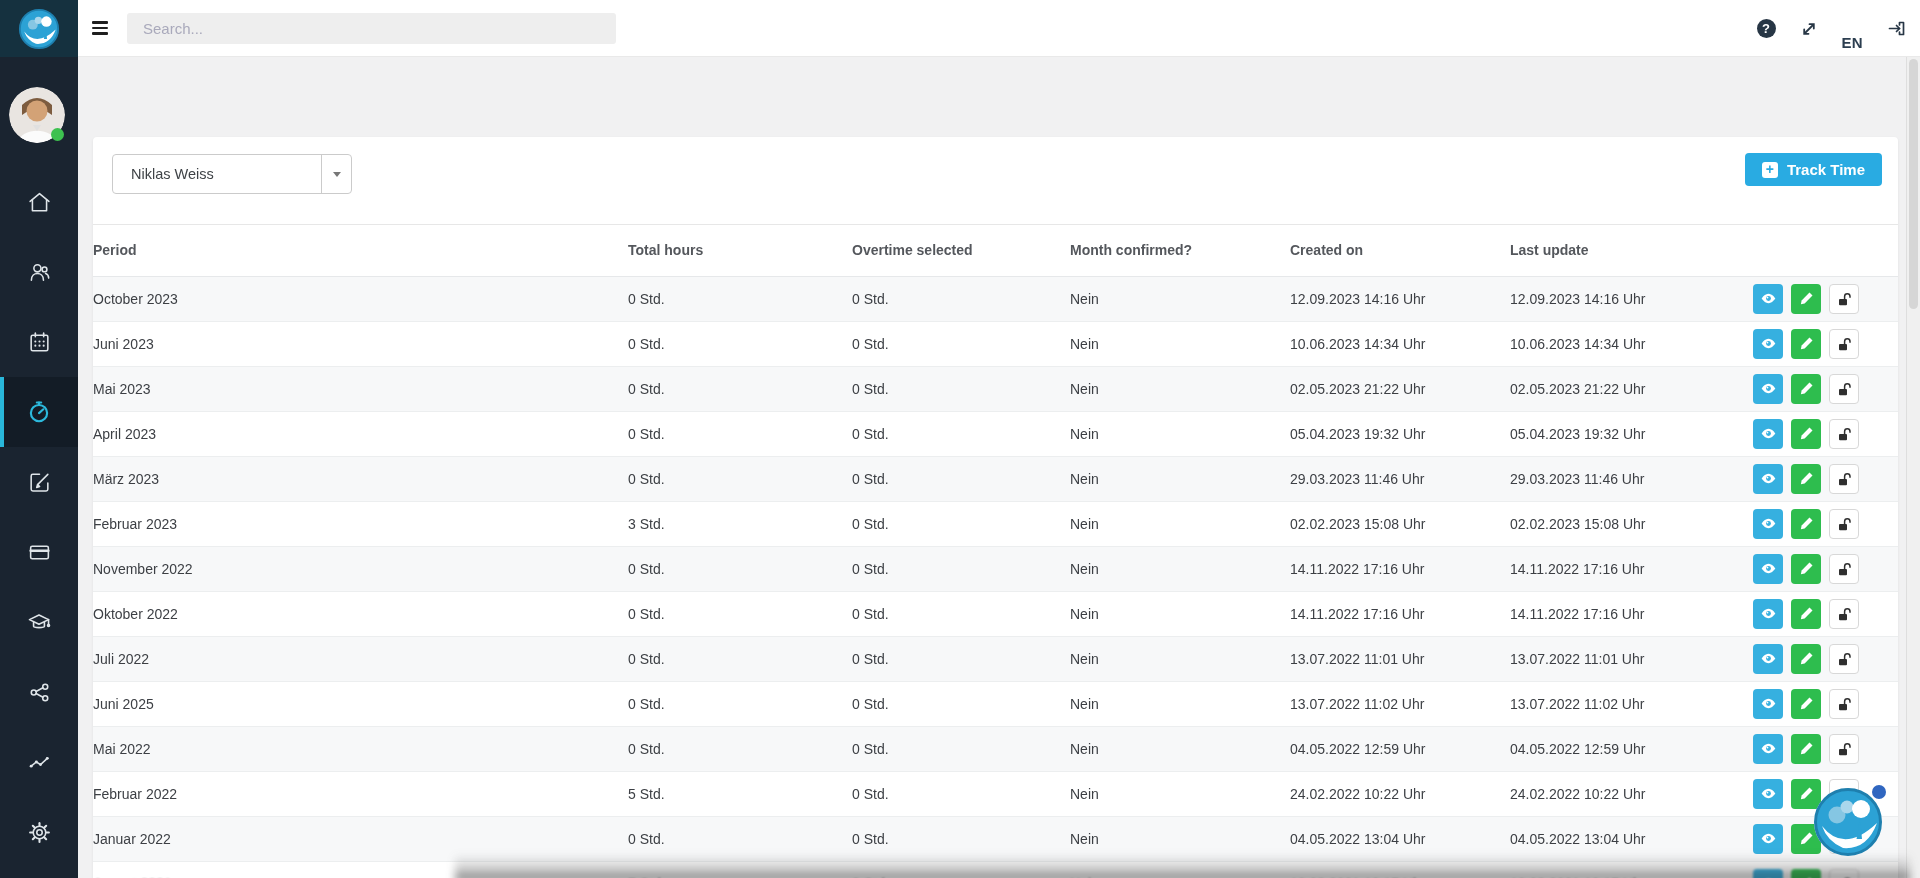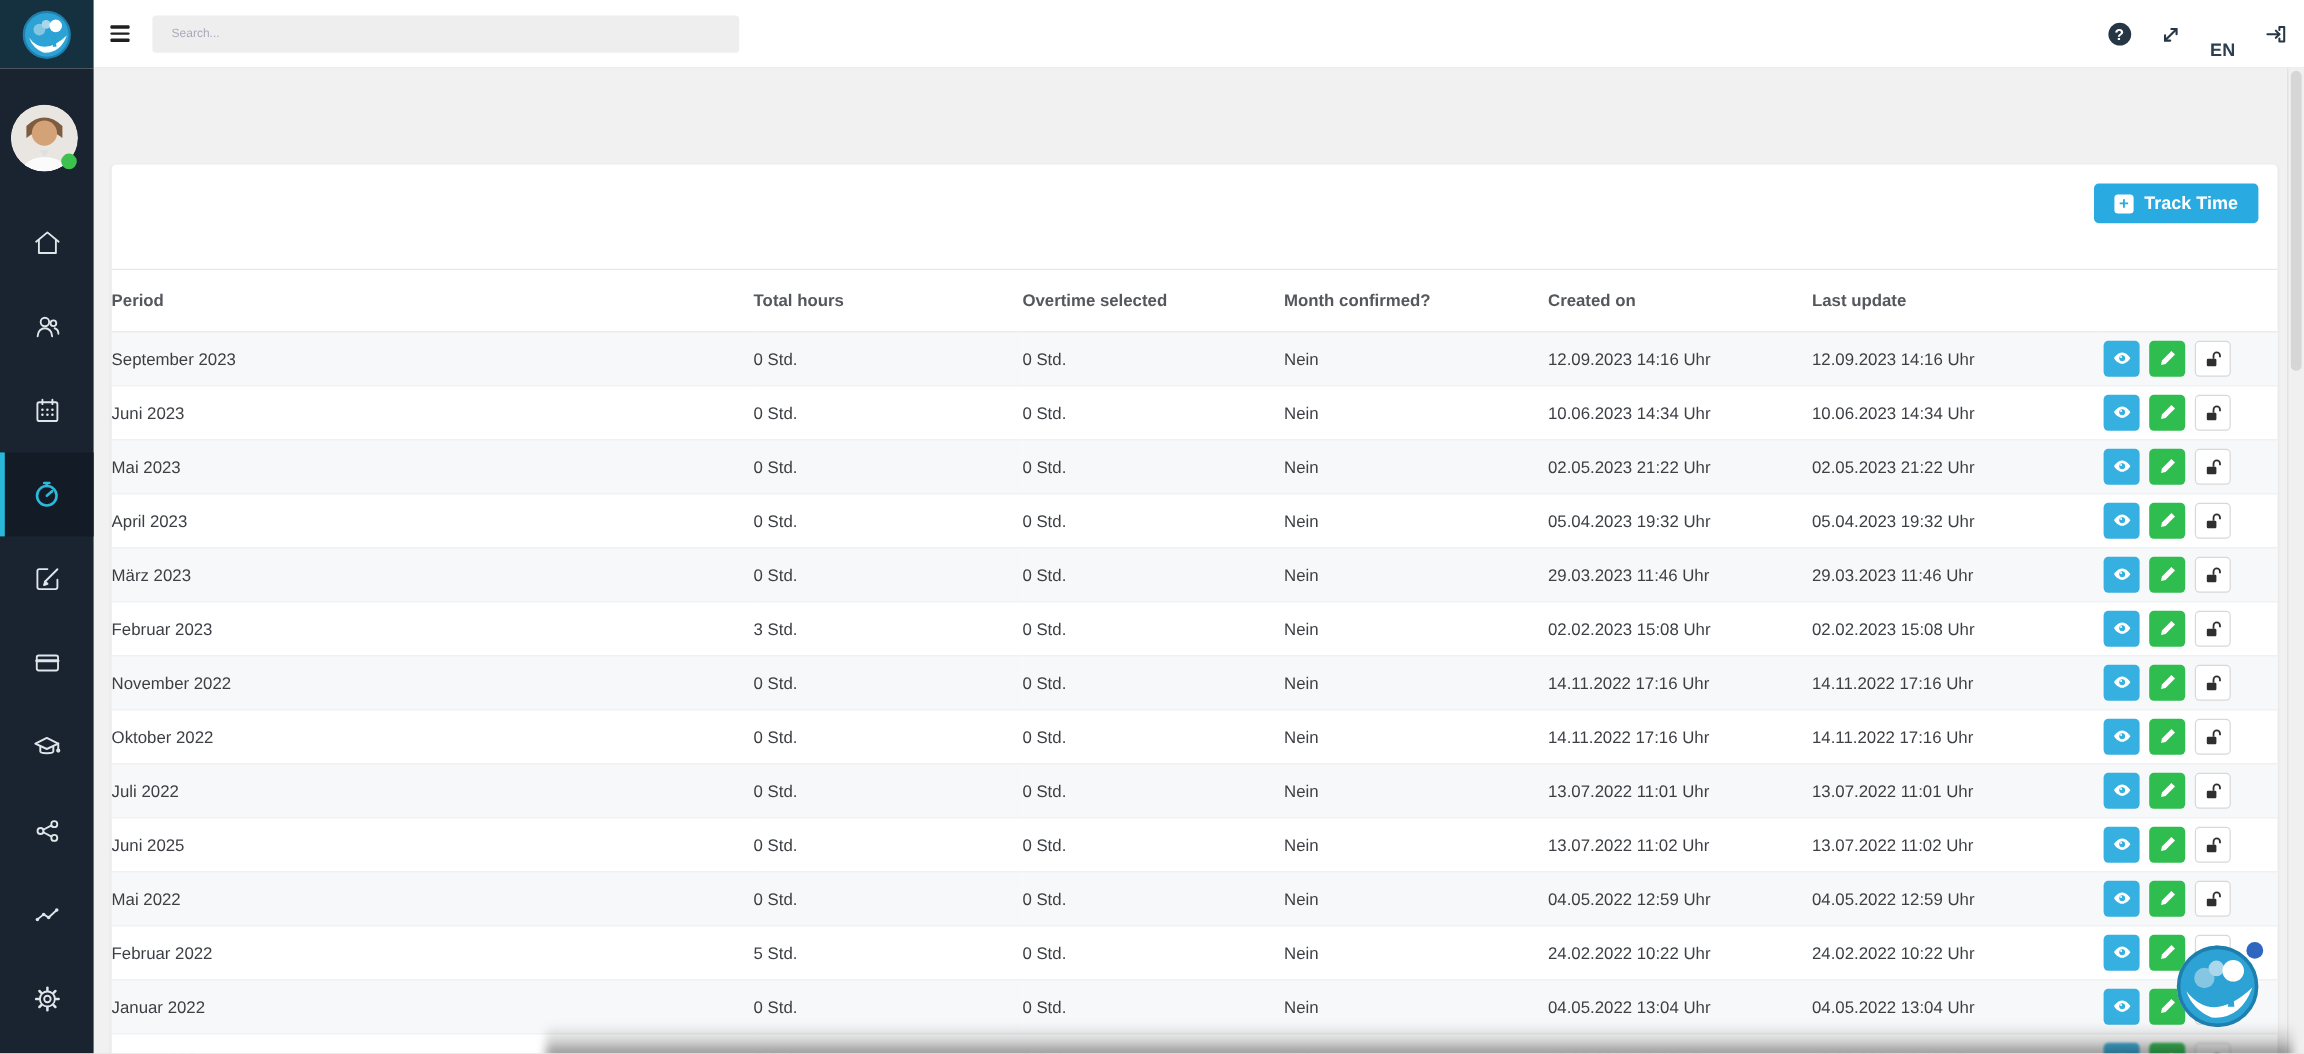--- a/index.html
+++ b/index.html
@@ -5,21 +5,21 @@
   * { margin:0; padding:0; box-sizing:border-box; }
   html,body { background:#dcdcdc; }
   body { font-family:"Liberation Sans", sans-serif; }
   #app { position:relative; width:1920px; height:878px; overflow:hidden; background:#f1f1f2; }
 
   
   .topbar { position:absolute; left:0; top:0; right:0; height:57px; background:#ffffff; border-bottom:1px solid #e9e9e9; z-index:5; }
   .logo-box { position:absolute; left:0; top:0; width:78px; height:57px; background:#15313f; display:flex; align-items:center; justify-content:center; }
   .hamburger { position:absolute; left:92px; top:21px; width:16px; height:14px; display:flex; flex-direction:column; justify-content:space-between; cursor:pointer; }
   .hamburger span { display:block; height:2.6px; background:#1f1f1f; border-radius:1px; }
-  .search-input { position:absolute; left:127px; top:13px; width:489px; height:31px; background:#eeeeee; border:none; border-radius:3px; padding:0 16px; font-size:10px; color:#444; font-family:"Liberation Sans", sans-serif; }
+  .search-input { position:absolute; left:127px; top:13px; width:489px; height:31px; background:#eeeeee; border:none; border-radius:3px; padding:0 16px; font-size:15px; color:#444; font-family:"Liberation Sans", sans-serif; }
   .search-input::placeholder { color:#a9a9bb; }
   .topbar-right { position:absolute; right:14px; top:0; height:57px; display:flex; align-items:center; gap:24px; }
   .help-circle { width:19px; height:19px; border-radius:50%; background:#273645; color:#fff; font-size:13px; font-weight:bold; display:flex; align-items:center; justify-content:center; cursor:pointer; }
   .icon-btn { cursor:pointer; display:flex; align-items:center; justify-content:center; }
   .lang { font-size:15px; font-weight:bold; color:#2c3e50; cursor:pointer; letter-spacing:.3px;margin-top:28px; }
 
   
   .sidebar { position:absolute; left:0; top:57px; width:78px; bottom:0; background:#1a2430; z-index:6; }
   .avatar-wrap { position:absolute; left:9px; top:30px; width:56px; height:56px; border-radius:50%; cursor:pointer; }
   .avatar-svg { border-radius:50%; display:block; }
@@ -219,20 +219,26 @@
         </svg>
       </div>
     </div>
   </div>
 
   <div class="page-head">
   </div>
 
   <div class="card">
     <div class="card-toolbar">
+      <div class="select">
+        <div class="select-value">Niklas Weiss</div>
+        <div class="select-caret-box">
+            <span class="caret-down"></span>
+          </div>
+      </div>
       <button class="track-btn">
         <span class="plus-box">+</span>
         <span>Track Time</span>
       </button>
     </div>
 
     <table>
       <colgroup>
         <col style="width:535px">
           <col style="width:224px">
@@ -248,21 +254,21 @@
             <th>Total hours</th>
             <th>Overtime selected</th>
             <th>Month confirmed?</th>
             <th>Created on</th>
             <th>Last update</th>
             <th></th>
           </tr>
       </thead>
       <tbody>
           <tr>
-      <td>September 2023</td>
+      <td>October 2023</td>
       <td>0 Std.</td>
       <td>0 Std.</td>
       <td>Nein</td>
       <td>12.09.2023 14:16 Uhr</td>
       <td>12.09.2023 14:16 Uhr</td>
       <td>
         <div class="actions-cell">
           <button class="act-btn act-view">
             <svg width="17" height="17" viewBox="0 0 16 16">
               <path d="M8 3.6 C4.6 3.6 2.1 7.3 1.6 8 C2.1 8.7 4.6 12.4 8 12.4 C11.4 12.4 13.9 8.7 14.4 8 C13.9 7.3 11.4 3.6 8 3.6 Z" fill="#ffffff"></path>

